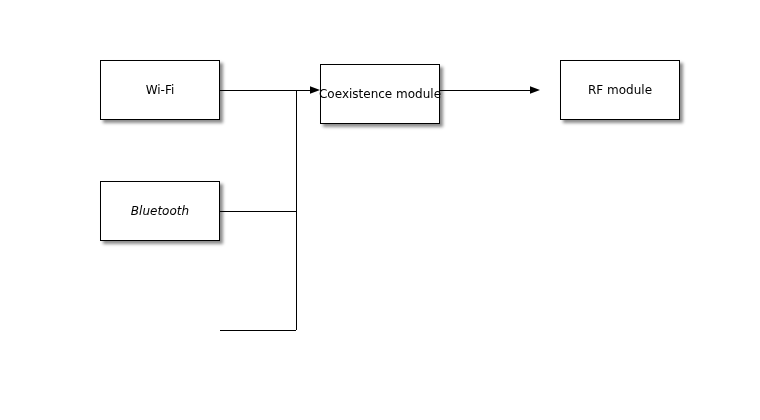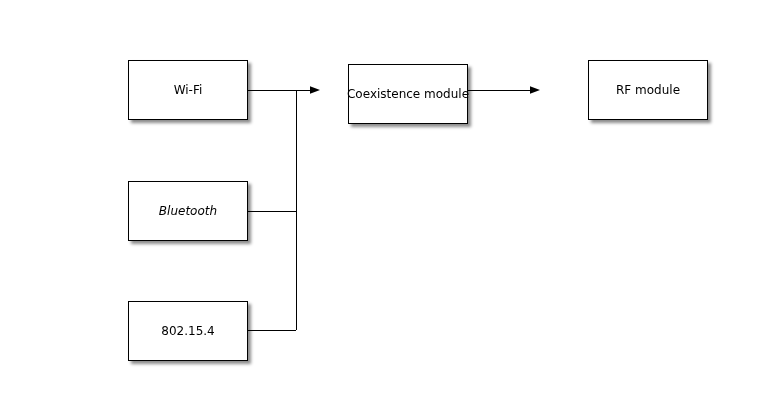--- a/index.html
+++ b/index.html
@@ -26,21 +26,20 @@
     position: absolute;
     width: 120px;
     height: 60px;
     box-sizing: border-box;
     background: #ffffff;
     border: 1px solid #000000;
     box-shadow: 3px 3px 3px rgba(0,0,0,0.45);
     display: flex;
     align-items: center;
     justify-content: center;
-    margin-left: 28px;
   }
   .node span {
     font-size: 12px;
     color: #000000;
     white-space: nowrap;
     text-align: center;
   }
   .node-wifi        { left: 100px; top: 60px;  }
   .node-bluetooth   { left: 100px; top: 181px; font-style: italic; }
   .node-802154      { left: 100px; top: 301px; }
@@ -70,23 +69,20 @@
   </svg>
 
   <div class="node node-wifi">
     <span>Wi-Fi</span>
   </div>
 
   <div class="node node-bluetooth">
     <span>Bluetooth</span>
   </div>
 
-  <div class="node node-802154">
-    <span>802.15.4</span>
-  </div>
 
   <div class="node node-coexistence">
     <span>Coexistence module</span>
   </div>
 
   <div class="node node-rf">
     <span>RF module</span>
   </div>
 
 </div>

